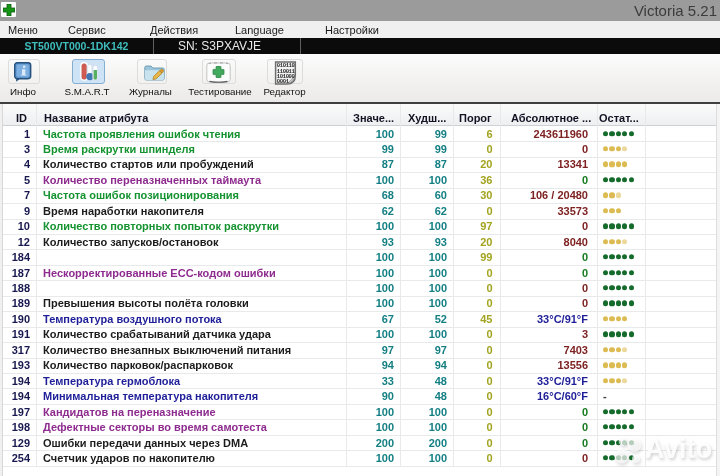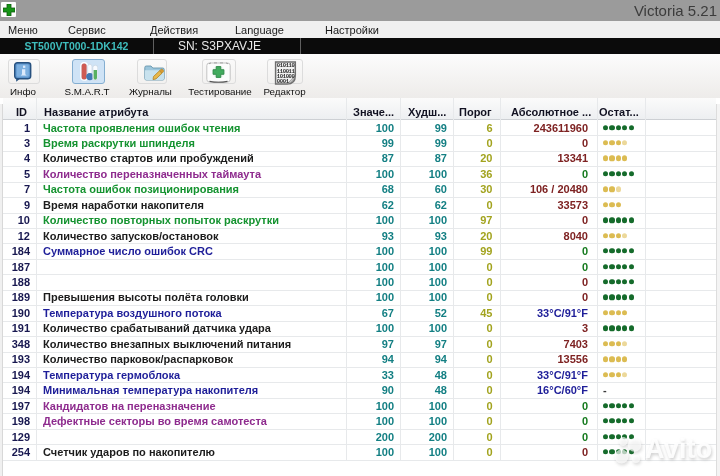--- a/index.html
+++ b/index.html
@@ -26,21 +26,21 @@
   display:flex; align-items:center; justify-content:center; }
 
 
 #toolbar { position:absolute; left:0; top:54.3px; width:720px; height:49.7px;
   background:linear-gradient(#fcfcfc,#eceae8); border-bottom:2px solid #3f3f3f; }
 .tbframe { position:absolute; top:5px; height:25px; border:1px solid #dcdcdc; border-radius:3px; }
 .tbframe.sel { background:#cfe3f6; border:1px solid #84aed1; }
 .tblabel { position:absolute; top:31.5px; font-size:9.8px; color:#111; transform:translateX(-50%); white-space:nowrap; }
 
 
-#tablearea { position:absolute; left:0; top:98px; width:720px; height:372px; background:#fff; }
+#tablearea { position:absolute; left:0; top:104px; width:720px; height:372px; background:#fff; }
 #thead { position:absolute; left:3px; top:0; width:713px; height:21.8px;
   background:linear-gradient(#fbfbfb,#edeff1); border-bottom:1px solid #cdd0d4;
   font-size:11px; font-weight:bold; color:#121222; }
 #thead span { position:absolute; top:8px; }
 .vline { position:absolute; top:0; width:1px; height:361.7px; background:#e7e9eb; }
 .hsep { position:absolute; left:3px; width:713px; height:1px; background:#e7e9eb; }
 .row { position:absolute; left:0; width:720px; height:15.45px; font-size:11px; font-weight:bold; }
 .row span { position:absolute; top:50%; transform:translateY(-50%); white-space:nowrap; }
 .cid   { left:4px;  width:26px; text-align:right; color:#181850; }
 .cname { left:43px; }
@@ -289,35 +289,35 @@
         <span class="cabs" style="color:#7e2222">8040</span>
         <span class="cdots">
           <i style="background:#dcbc52"></i>
           <i style="background:#dcbc52"></i>
           <i style="background:#dcbc52"></i>
           <i style="background:#ecd89a"></i>
         </span>
       </div>
 <div class="row" style="top:145.40px">
         <span class="cid">184</span>
-        <span class="cname" style="color:#1e1e99">Суммарное число ошибок CRC</span>
         <span class="cv1">100</span>
         <span class="cv2">100</span>
         <span class="cthr">99</span>
         <span class="cabs" style="color:#157a1e">0</span>
         <span class="cdots">
           <i style="background:#156b2b"></i>
           <i style="background:#156b2b"></i>
           <i style="background:#156b2b"></i>
           <i style="background:#156b2b"></i>
           <i style="background:#156b2b"></i>
         </span>
       </div>
 <div class="row" style="top:160.85px">
         <span class="cid">187</span>
+        <span class="cname" style="color:#8e2b8e">Нескорректированные ECC-кодом ошибки</span>
         <span class="cv1">100</span>
         <span class="cv2">100</span>
         <span class="cthr">0</span>
         <span class="cabs" style="color:#157a1e">0</span>
         <span class="cdots">
           <i style="background:#156b2b"></i>
           <i style="background:#156b2b"></i>
           <i style="background:#156b2b"></i>
           <i style="background:#156b2b"></i>
           <i style="background:#156b2b"></i>
@@ -375,21 +375,21 @@
         <span class="cabs" style="color:#7e2222">3</span>
         <span class="cdots">
           <i style="background:#156b2b"></i>
           <i style="background:#156b2b"></i>
           <i style="background:#156b2b"></i>
           <i style="background:#156b2b"></i>
           <i style="background:#156b2b"></i>
         </span>
       </div>
 <div class="row" style="top:238.10px">
-        <span class="cid">348</span>
+        <span class="cid">317</span>
         <span class="cname" style="color:#1c1c1c">Количество внезапных выключений питания</span>
         <span class="cv1">97</span>
         <span class="cv2">97</span>
         <span class="cthr">0</span>
         <span class="cabs" style="color:#7e2222">7403</span>
         <span class="cdots">
           <i style="background:#dcbc52"></i>
           <i style="background:#dcbc52"></i>
           <i style="background:#dcbc52"></i>
           <i style="background:#ecd89a"></i>
@@ -459,20 +459,21 @@
         <span class="cdots">
           <i style="background:#156b2b"></i>
           <i style="background:#156b2b"></i>
           <i style="background:#156b2b"></i>
           <i style="background:#156b2b"></i>
           <i style="background:#156b2b"></i>
         </span>
       </div>
 <div class="row" style="top:330.80px">
         <span class="cid">129</span>
+        <span class="cname" style="color:#1c1c1c">Ошибки передачи данных через DMA</span>
         <span class="cv1">200</span>
         <span class="cv2">200</span>
         <span class="cthr">0</span>
         <span class="cabs" style="color:#157a1e">0</span>
         <span class="cdots">
           <i style="background:#156b2b"></i>
           <i style="background:#156b2b"></i>
           <i style="background:#156b2b"></i>
           <i style="background:#156b2b"></i>
           <i style="background:#156b2b"></i>

